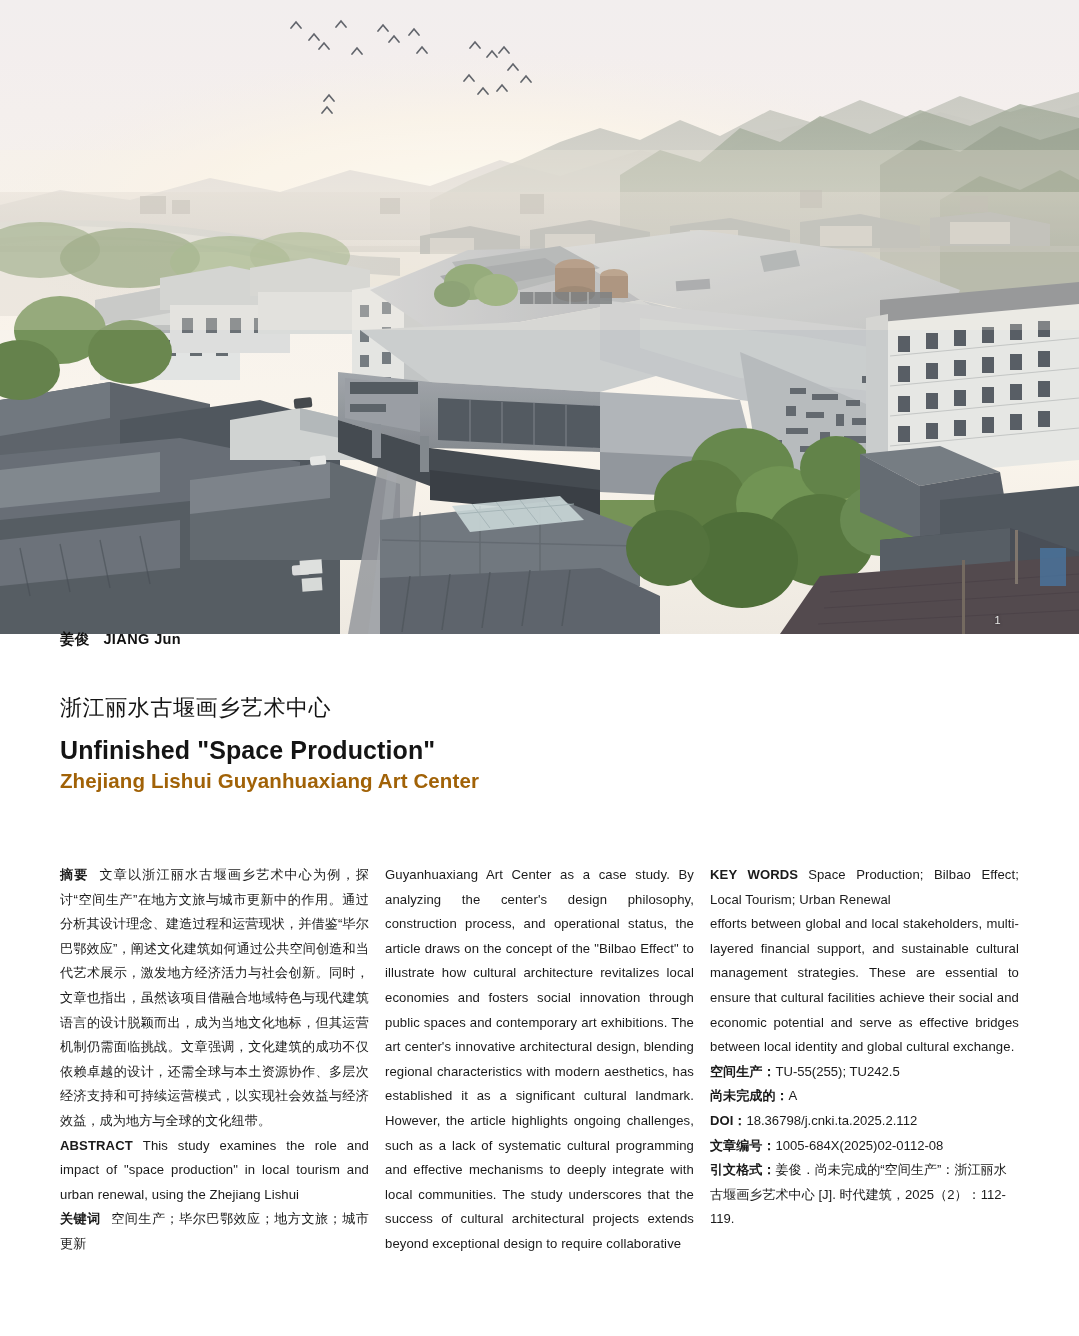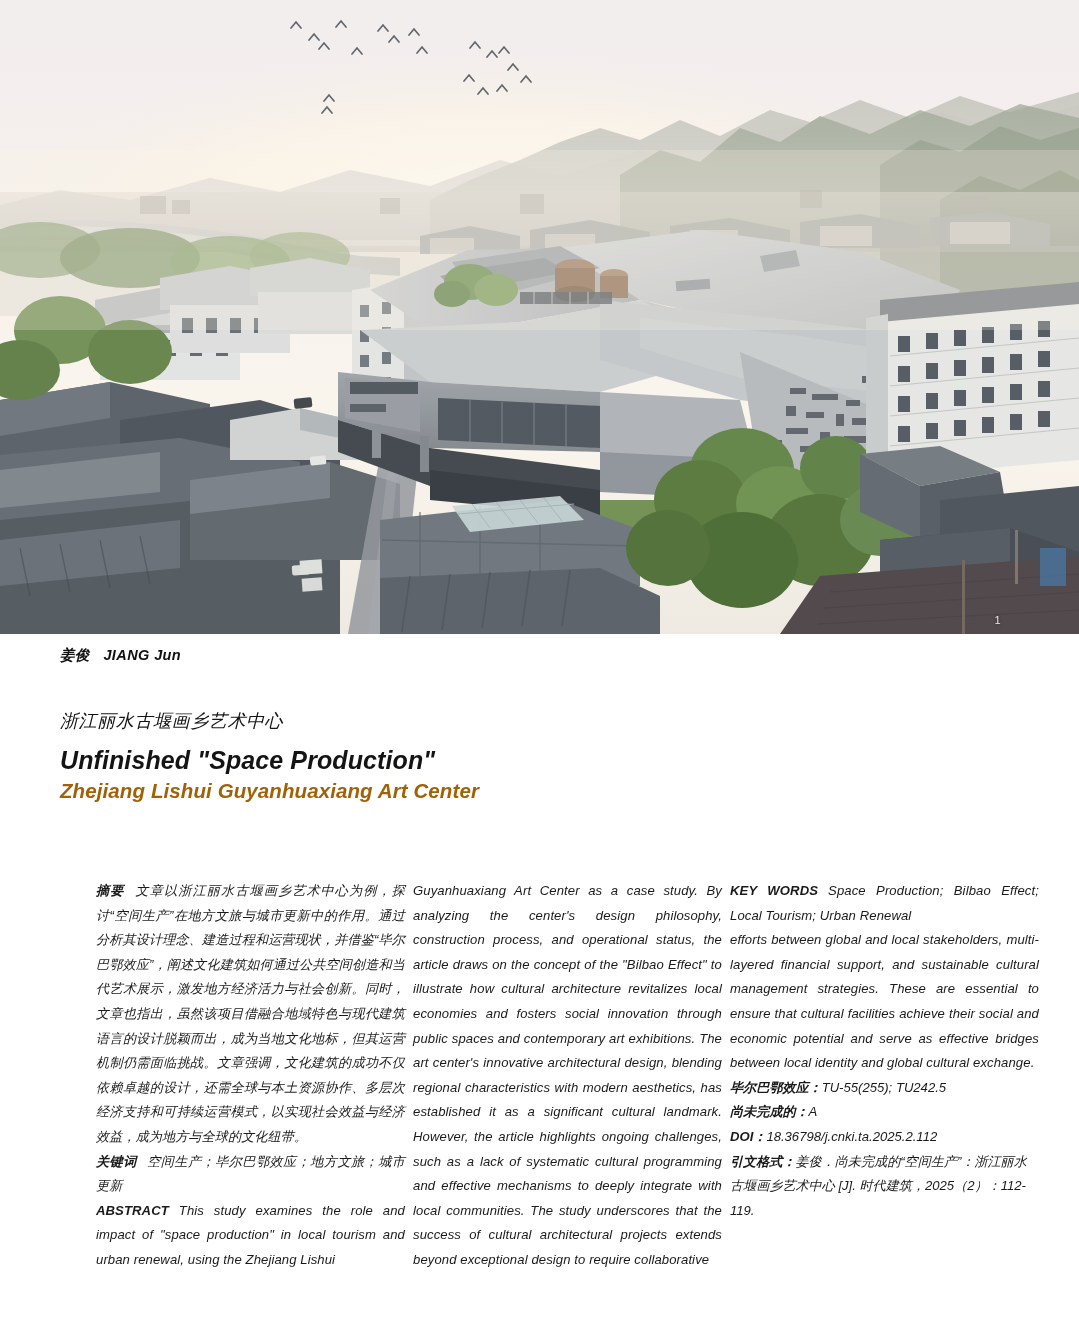--- a/index.html
+++ b/index.html
@@ -21,52 +21,52 @@
   }
   .hero svg { display: block; width: 1079px; height: 634px; }
   .hero-num {
     position: absolute; right: 78px; bottom: 8px;
     color: #e8e8e6; font-size: 11px; letter-spacing: .5px;
     font-family: "Liberation Sans", sans-serif;
     text-shadow: 0 0 3px rgba(0,0,0,.5);
   }
 
   
-  .body-area { position: absolute; left: 0; top: 634px; width: 1052px; font-style: italic; }
+  .body-area { position: absolute; left: 0; top: 618px; width: 1052px; }
 
   .byline {
     margin: 12px 0 0 60px;
     font-size: 14.5px; font-weight: 700; color: #111;
     letter-spacing: .2px;
   }
   .byline .en { margin-left: 14px; letter-spacing: .4px; }
 
   .titles { margin: 44px 0 0 60px; }
   .t-cn-main {
     font-size: 30px; font-weight: 500; color: #141414;
     letter-spacing: 1px; line-height: 1.22;
   }
   .t-cn-sub {
-    font-size: 18px; font-weight: 400; color: #141414;
+    font-size: 22px; font-weight: 400; color: #141414;
     letter-spacing: .6px; line-height: 1.35; margin-top: 6px;
   }
   .t-en-main {
     font-size: 25px; font-weight: 600; color: #141414;
     letter-spacing: .1px; line-height: 1.28; margin-top: 11px;
   }
   .t-en-sub {
     font-size: 20.5px; font-weight: 700; color: #a16207;
     letter-spacing: .1px; line-height: 1.3; margin-top: 2px;
   }
 
   
   .cols {
     position: absolute; left: 60px; top: 245px;
     width: 959px;
-    display: flex; gap: 8px; margin-left: 36px;
+    display: flex; gap: 16px;
   }
   .col { width: 309px; }
 
   .p {
     font-size: 13.1px;
     line-height: 24.6px;
     color: #1a1a1a;
     text-align: justify;
     text-justify: inter-character;
     margin-bottom: 0;
@@ -480,32 +480,33 @@
     <div class="titles">
       <div class="t-cn-sub">浙江丽水古堰画乡艺术中心</div>
       <div class="t-en-main">Unfinished "Space Production"</div>
       <div class="t-en-sub">Zhejiang Lishui Guyanhuaxiang Art Center</div>
     </div>
 
     <div class="cols">
 
       <div class="col">
         <div class="p cn"><span class="lead">摘要</span><span class="lead-sp"></span><span>文章以浙江丽水古堰画乡艺术中心为例，探讨“空间生产”在地方文旅与城市更新中的作用。通过分析其设计理念、建造过程和运营现状，并借鉴“毕尔巴鄂效应”，阐述文化建筑如何通过公共空间创造和当代艺术展示，激发地方经济活力与社会创新。同时，文章也指出，虽然该项目借融合地域特色与现代建筑语言的设计脱颖而出，成为当地文化地标，但其运营机制仍需面临挑战。文章强调，文化建筑的成功不仅依赖卓越的设计，还需全球与本土资源协作、多层次经济支持和可持续运营模式，以实现社会效益与经济效益，成为地方与全球的文化纽带。</span></div>
+        <div class="p en"><span class="lead">ABSTRACT</span><span class="lead-sp"></span><span>This study examines the role and impact of "space production" in local tourism and urban renewal, using the Zhejiang Lishui</span></div>
         <div class="p cn"><span class="lead">关键词</span><span class="lead-sp"></span><span>空间生产；毕尔巴鄂效应；地方文旅；城市更新</span></div>
-        <div class="p en"><span class="lead">ABSTRACT</span><span class="lead-sp"></span><span>This study examines the role and impact of "space production" in local tourism and urban renewal, using the Zhejiang Lishui</span></div>
       </div>
 
       <div class="col">
         <div class="p en">Guyanhuaxiang Art Center as a case study. By analyzing the center's design philosophy, construction process, and operational status, the article draws on the concept of the "Bilbao Effect" to illustrate how cultural architecture revitalizes local economies and fosters social innovation through public spaces and contemporary art exhibitions. The art center's innovative architectural design, blending regional characteristics with modern aesthetics, has established it as a significant cultural landmark. However, the article highlights ongoing challenges, such as a lack of systematic cultural programming and effective mechanisms to deeply integrate with local communities. The study underscores that the success of cultural architectural projects extends beyond exceptional design to require collaborative</div>
       </div>
 
       <div class="col">
         <div class="p en"><span class="lead">KEY WORDS</span><span class="lead-sp"></span><span>Space Production; Bilbao Effect; Local Tourism; Urban Renewal</span></div>
         <div class="p en">efforts between global and local stakeholders, multi-layered financial support, and sustainable cultural management strategies. These are essential to ensure that cultural facilities achieve their social and economic potential and serve as effective bridges between local identity and global cultural exchange.</div>
-        <div class="meta"><b>毕尔巴鄂效应：</b><span>TU-55(255); TU242.5</span></div>
+        <div class="meta"><b>空间生产：</b><span>TU-55(255); TU242.5</span></div>
         <div class="meta"><b>尚未完成的：</b><span>A</span></div>
         <div class="meta"><b>DOI：</b><span>18.36798/j.cnki.ta.2025.2.112</span></div>
+        <div class="meta"><b>文章编号：</b><span>1005-684X(2025)02-0112-08</span></div>
         <div class="meta"><b>引文格式：</b><span>姜俊．尚未完成的“空间生产”：浙江丽水古堰画乡艺术中心 [J]. 时代建筑，2025（2）：112-119.</span></div>
       </div>
 
     </div>
   </div>
 </div>
 
 </body></html>

